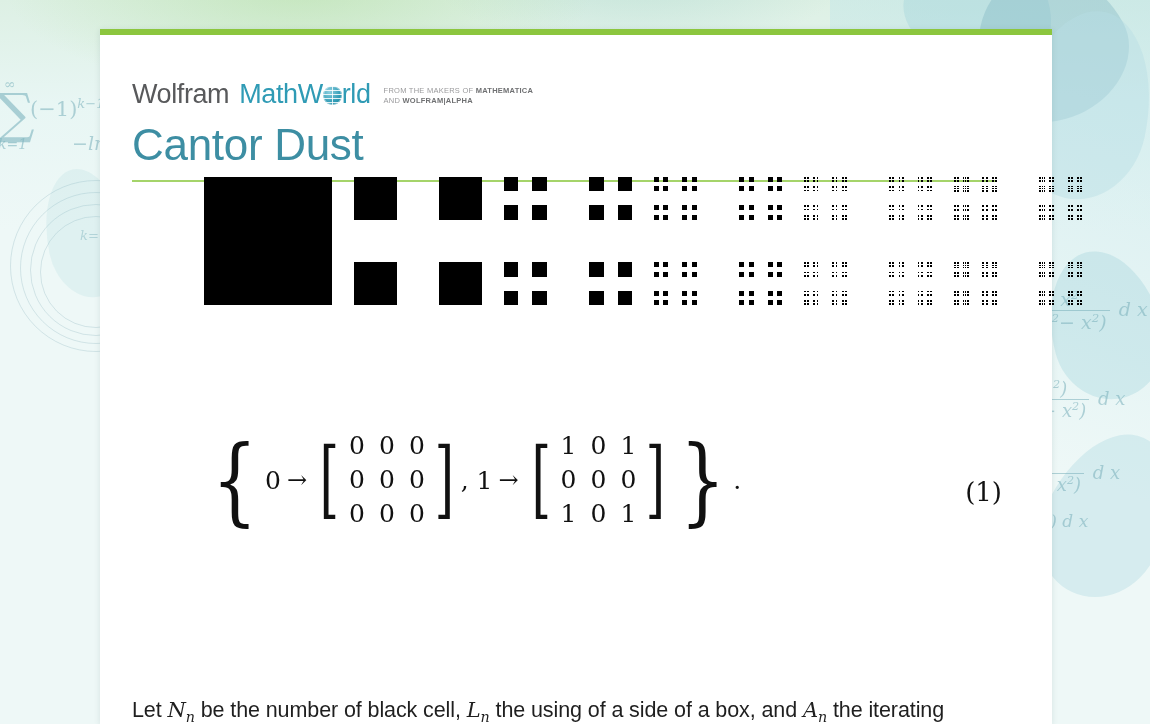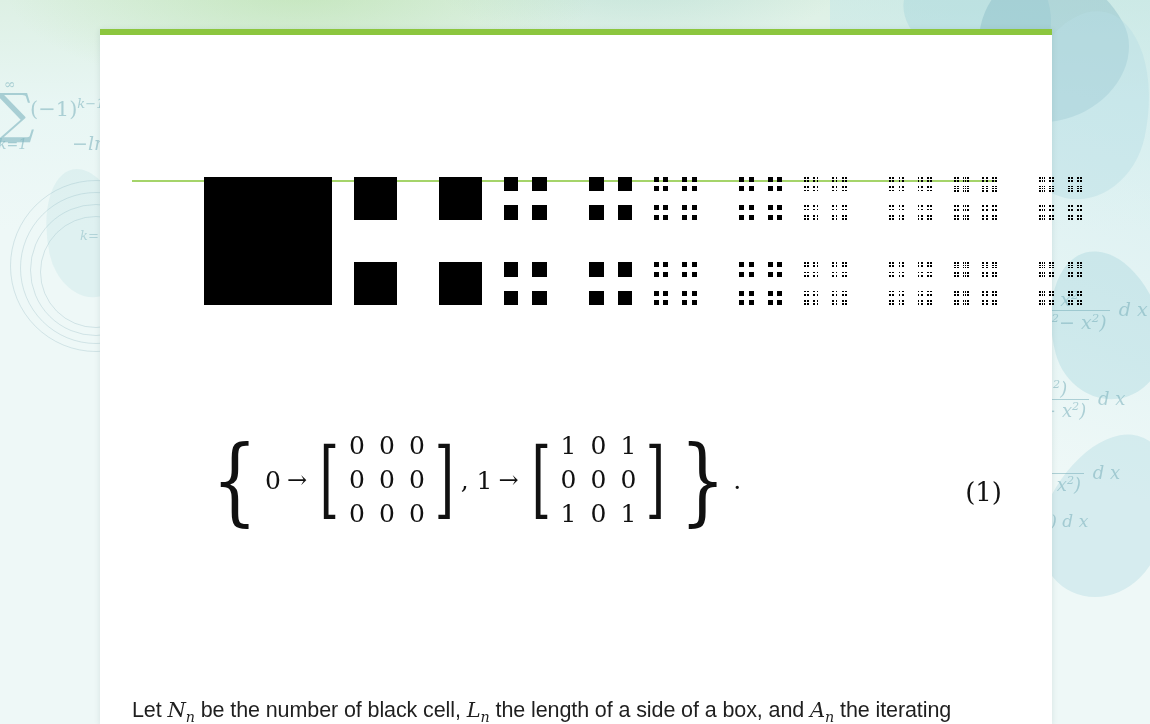--- a/index.html
+++ b/index.html
@@ -344,21 +344,30 @@
       <span>x</span><sup>2</sup><span>)</span>
       <span>d x</span>
     </div>
   </div>
 
   <div id="card">
     <div id="card-topbar"></div>
 
     <div id="card-inner">
 
-
+      <div id="logo-row">
+        <span class="logo-wolfram">Wolfram</span>
+        <span class="logo-math"><span>Math</span><span>W</span><span class="logo-globe"></span><span>rld</span></span>
+        <span id="logo-tagline">
+          <span class="tag-line"><span>FROM THE MAKERS OF </span><span class="b">MATHEMATICA</span></span>
+          <span class="tag-line"><span>AND </span><span class="b">WOLFRAM|ALPHA</span></span>
+        </span>
+      </div>
+
+      <h1 id="page-title">Cantor Dust</h1>
       <div id="title-rule"></div>
 
       <div id="figure">
           <div class="iter" style="left: 0px; width: 128px;">
             <div class="cell" style="left: 0px; top: 0px; width: 128px; height: 128px; background: rgb(0, 0, 0);"></div>
           </div>
           <div class="iter" style="left: 150px; width: 128px;">
             <div class="cell" style="left: 0px; top: 0px; width: 42.6667px; height: 42.6667px; background: rgb(0, 0, 0);"></div>
             <div class="cell" style="left: 85.3333px; top: 0px; width: 42.6667px; height: 42.6667px; background: rgb(0, 0, 0);"></div>
             <div class="cell" style="left: 0px; top: 85.3333px; width: 42.6667px; height: 42.6667px; background: rgb(0, 0, 0);"></div>
@@ -1770,17 +1779,17 @@
               <span>1</span>
             </span>
           <span class="bracket">]</span>
           <span class="brace">}</span>
           <span>.</span>
         </div>
         <span class="eqnum">(1)</span>
       </div>
 
 
-      <p class="para" id="para3"><span>Let </span><span class="mathvar"><span>N</span><sub>n</sub></span><span> be the number of black cell, </span><span class="mathvar"><span>L</span><sub>n</sub></span><span> the length of a side of a box, and </span><span class="mathvar"><span>A</span><sub>n</sub></span><span> the iterating </span></p>
+      <p class="para" id="para3"><span>Let </span><span class="mathvar"><span>N</span><sub>n</sub></span><span> be the number of black cell, </span><span class="mathvar"><span>L</span><sub>n</sub></span><span> the using of a side of a box, and </span><span class="mathvar"><span>A</span><sub>n</sub></span><span> the iterating </span></p>
 
     </div>
   </div>
 </div>
 
 </body></html>

